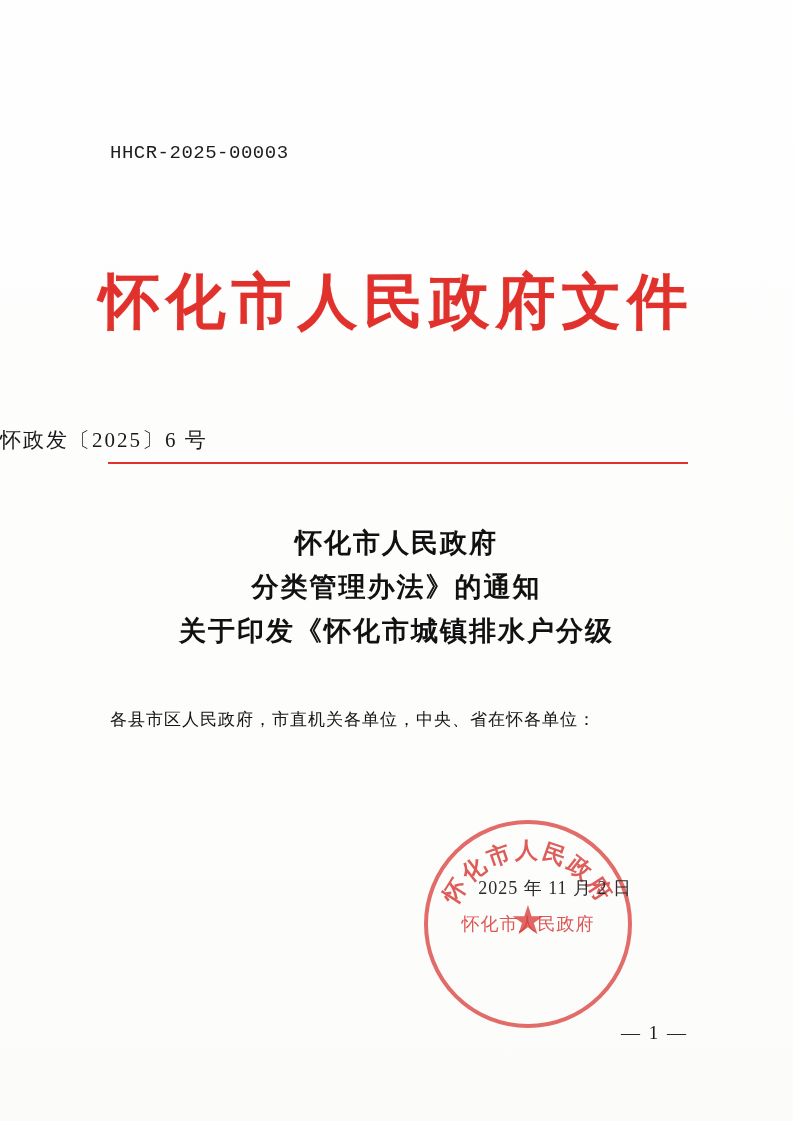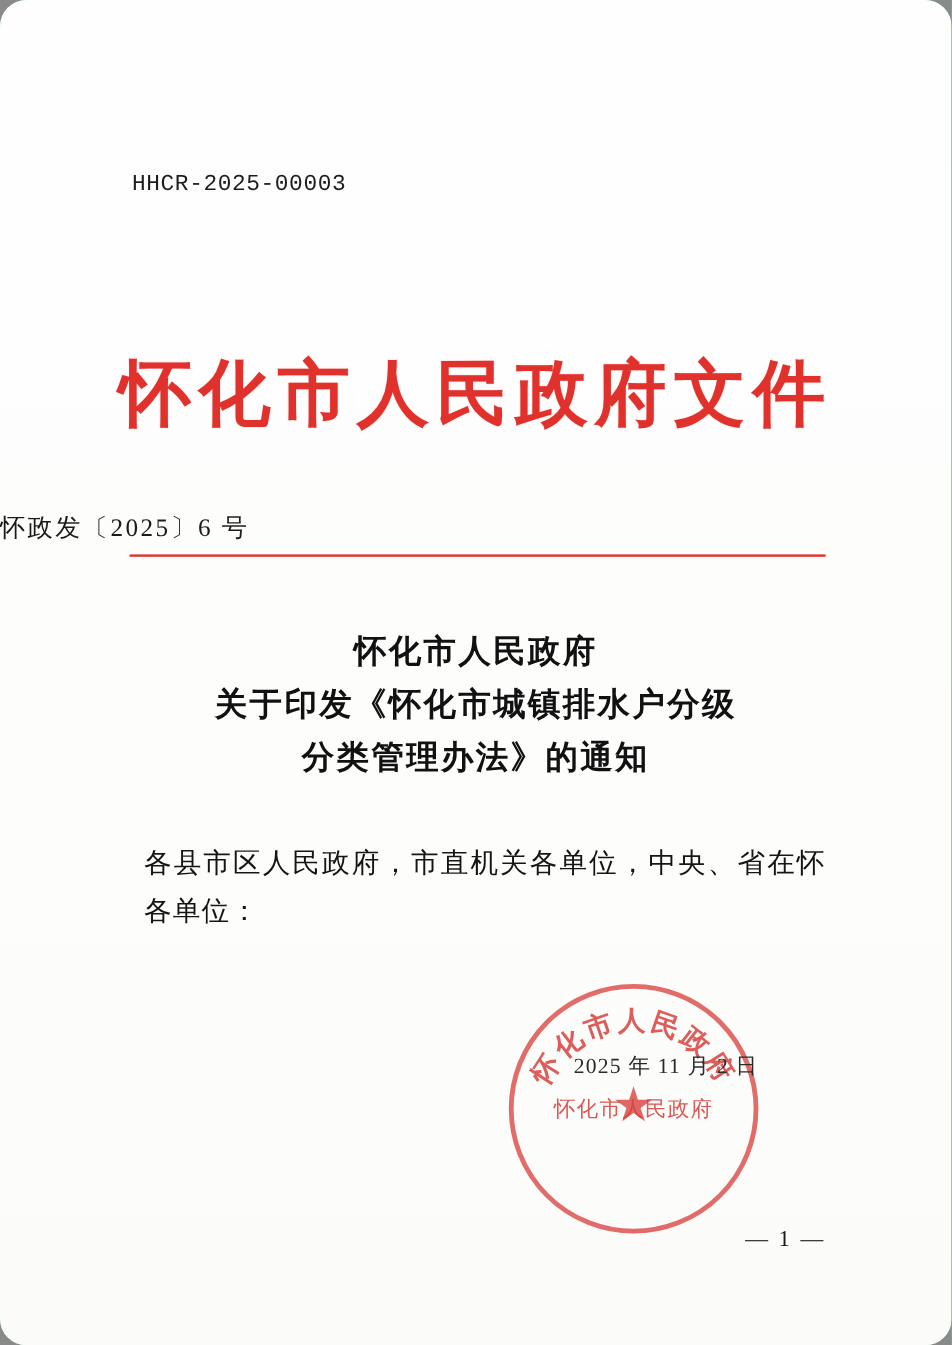--- a/index.html
+++ b/index.html
@@ -4,25 +4,24 @@
 <style>
   html, body {
     margin: 0;
     padding: 0;
     background: #8a8a8a;
   }
   .page {
     position: relative;
     width: 793px;
     height: 1121px;
-    background: #86efac;
+    background: #fef9c3;
     overflow: hidden;
     font-family: "Liberation Serif", "DejaVu Serif", serif;
     color: #1a1a1a;
-    border-radius: 22px;
   }
   
   .paper-tint {
     position: absolute;
     inset: 0;
     background: linear-gradient(180deg, #fefefe 0%, #fdfdfc 60%, #fbfbfa 100%);
     pointer-events: none;
   }
   .doc-number {
     position: absolute;
@@ -40,21 +39,20 @@
     right: 0;
     top: 262px;
     text-align: center;
     font-family: "Liberation Serif", "DejaVu Serif", serif;
     font-weight: bold;
     font-size: 60px;
     letter-spacing: 6px;
     color: #e0312c;
     text-shadow: 0 0 1px rgba(224,49,44,0.4);
     white-space: nowrap;
-    margin-top: 26px;
   }
   .issue-number {
     position: absolute;
     left: 0;
     right: 0;
     top: 426px;
     font-size: 21px;
     letter-spacing: 2px;
     color: #1a1a1a;
     white-space: nowrap;
@@ -78,24 +76,24 @@
     line-height: 44px;
     letter-spacing: 2px;
     color: #111;
   }
   .title-block .line {
     display: block;
     white-space: nowrap;
   }
   .body-text {
     position: absolute;
-    left: 120px;
+    left: 110px;
     right: 105px;
     top: 700px;
-    font-size: 23px;
+    font-size: 17px;
     line-height: 40px;
     letter-spacing: 1px;
     color: #151515;
   }
   .body-text p {
     margin: 0 0 4px 0;
     text-align: justify;
   }
   .body-text p.indent {
     text-indent: 2em;
@@ -183,22 +181,22 @@
   <div class="doc-number">HHCR-2025-00003</div>
 
   <div class="masthead">怀化市人民政府文件</div>
 
   <div class="issue-number">怀政发〔2025〕6 号</div>
 
   <div class="red-rule"></div>
 
   <div class="title-block">
     <span class="line">怀化市人民政府</span>
+    <span class="line">分类管理办法》的通知</span>
     <span class="line">关于印发《怀化市城镇排水户分级</span>
-    <span class="line">分类管理办法》的通知</span>
   </div>
 
   <div class="body-text">
     <p>各县市区人民政府，市直机关各单位，中央、省在怀各单位：</p>
   </div>
 
   <div class="seal">
     <div class="ring"></div>
     <svg class="arc-text" viewBox="0 0 208 208">
       <defs>

